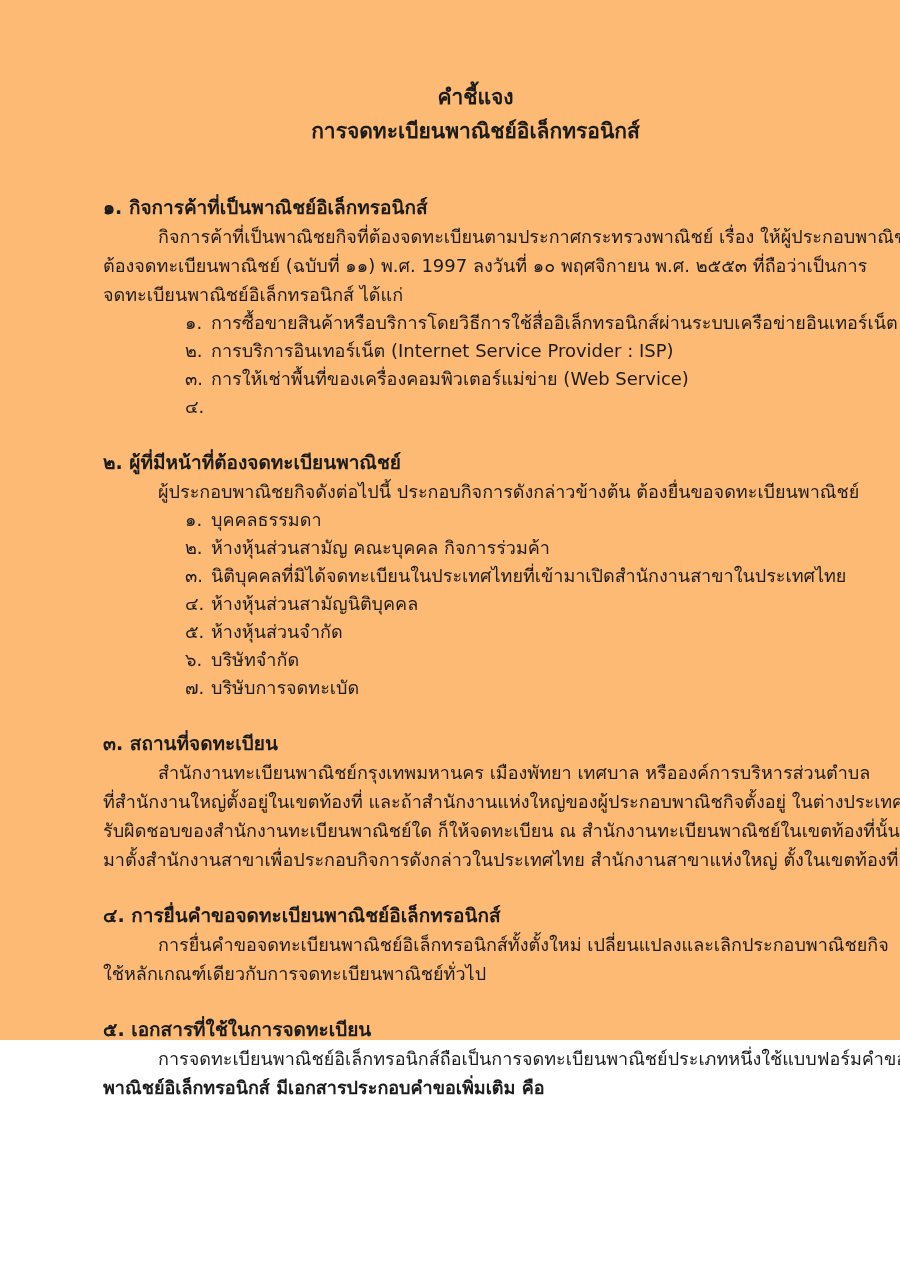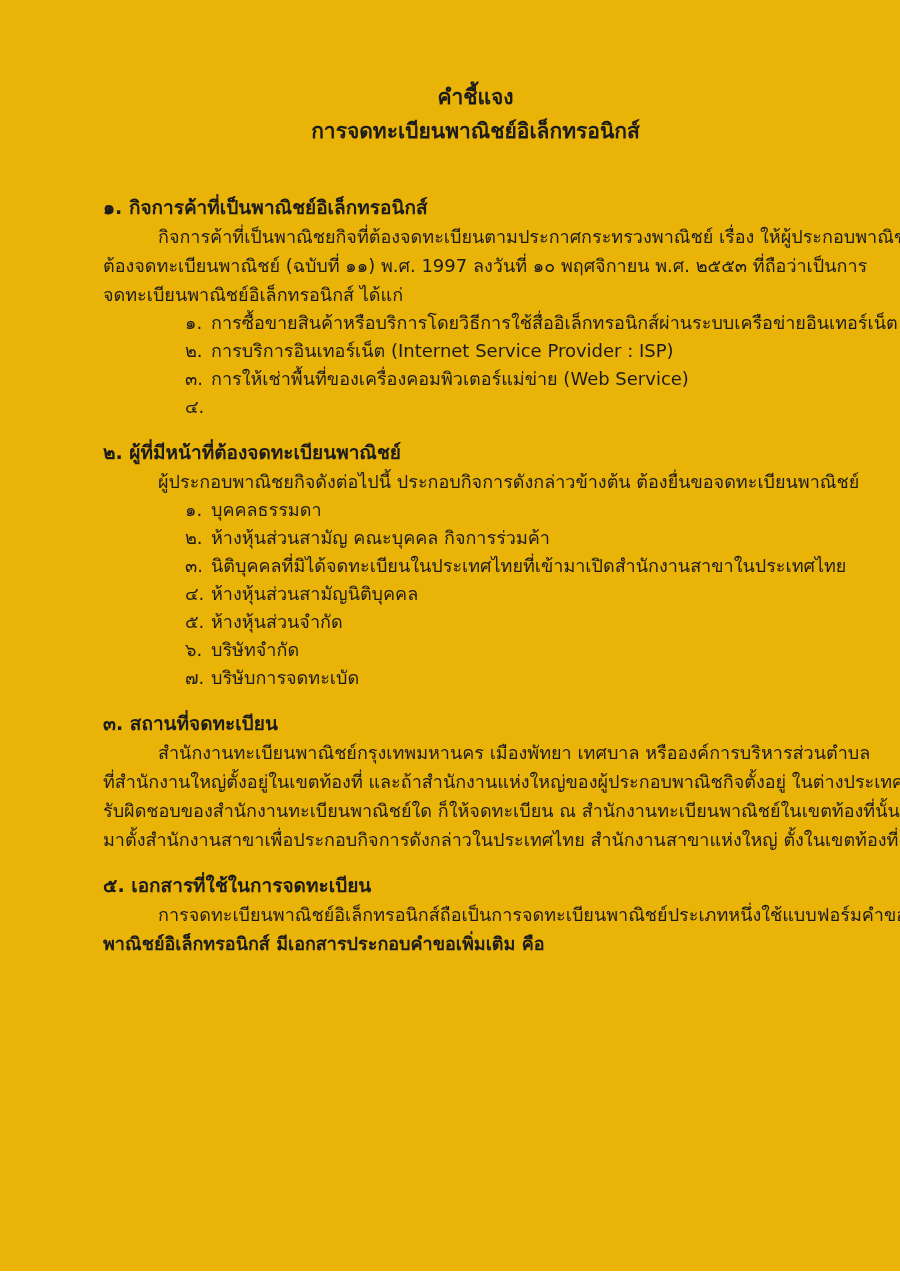--- a/index.html
+++ b/index.html
@@ -10,34 +10,34 @@
   body {
     width: 900px;
     height: 1273px;
     overflow: hidden;
     font-family: "DejaVu Sans", "Liberation Sans", sans-serif;
     color: #1b1b1b;
   }
   .page {
     box-sizing: border-box;
     width: 900px;
-    height: 1271px;
+    height: 1040px;
     padding: 80px 52px 4px 103px;
-    background: #eab308;
+    background: #fdba74;
   }
   .doc-title {
     text-align: center;
     font-weight: bold;
     font-size: 21px;
   }
   .doc-title .tline {
     line-height: 34px;
     white-space: nowrap;
   }
-  .section { margin-top: 16px; }
+  .section { margin-top: 26px; }
   .section.sec-first { margin-top: 44px; }
   .heading {
     font-weight: bold;
     font-size: 19px;
     line-height: 30px;
     white-space: nowrap;
   }
   .line {
     font-size: 18px;
     line-height: 29px;
@@ -125,20 +125,25 @@
   </div>
 
   <div class="section">
     <div class="heading">๓. สถานที่จดทะเบียน</div>
     <div class="line indent">สำนักงานทะเบียนพาณิชย์กรุงเทพมหานคร   เมืองพัทยา   เทศบาล   หรือองค์การบริหารส่วนตำบล</div>
     <div class="line">ที่สำนักงานใหญ่ตั้งอยู่ในเขตท้องที่  และถ้าสำนักงานแห่งใหญ่ของผู้ประกอบพาณิชกิจตั้งอยู่ ในต่างประเทศ  และ</div>
     <div class="line">รับผิดชอบของสำนักงานทะเบียนพาณิชย์ใด  ก็ให้จดทะเบียน ณ สำนักงานทะเบียนพาณิชย์ในเขตท้องที่นั้น</div>
     <div class="line">มาตั้งสำนักงานสาขาเพื่อประกอบกิจการดังกล่าวในประเทศไทย  สำนักงานสาขาแห่งใหญ่   ตั้งในเขตท้องที่</div>
   </div>
 
+  <div class="section">
+    <div class="heading">๔. การยื่นคำขอจดทะเบียนพาณิชย์อิเล็กทรอนิกส์</div>
+    <div class="line indent">การยื่นคำขอจดทะเบียนพาณิชย์อิเล็กทรอนิกส์ทั้งตั้งใหม่    เปลี่ยนแปลงและเลิกประกอบพาณิชยกิจ</div>
+    <div class="line">ใช้หลักเกณฑ์เดียวกับการจดทะเบียนพาณิชย์ทั่วไป</div>
+  </div>
 
   <div class="section">
     <div class="heading">๕. เอกสารที่ใช้ในการจดทะเบียน</div>
     <div class="line indent">การจดทะเบียนพาณิชย์อิเล็กทรอนิกส์ถือเป็นการจดทะเบียนพาณิชย์ประเภทหนึ่งใช้แบบฟอร์มคำขอจด</div>
     <div class="line bold">พาณิชย์อิเล็กทรอนิกส์  มีเอกสารประกอบคำขอเพิ่มเติม คือ</div>
   </div>
 
 </div>
 
 </body></html>

